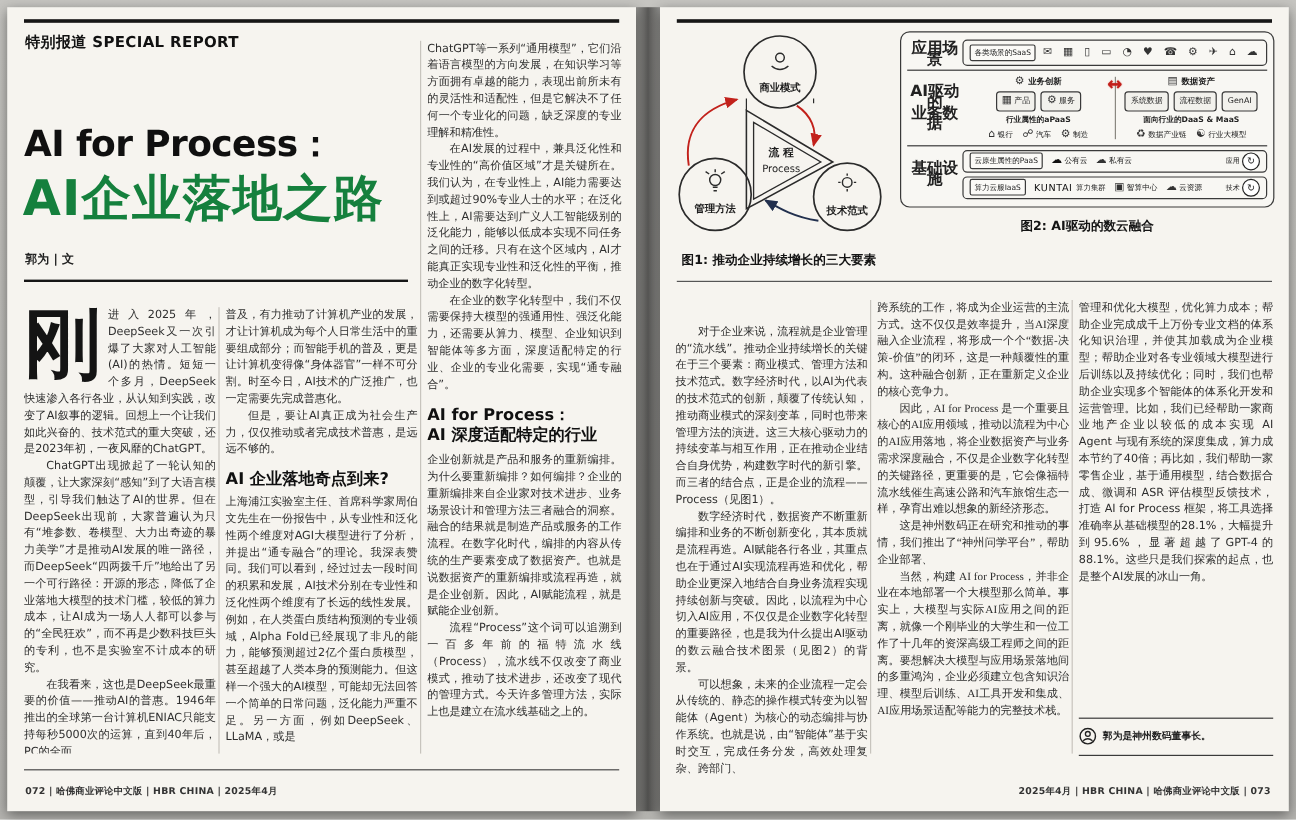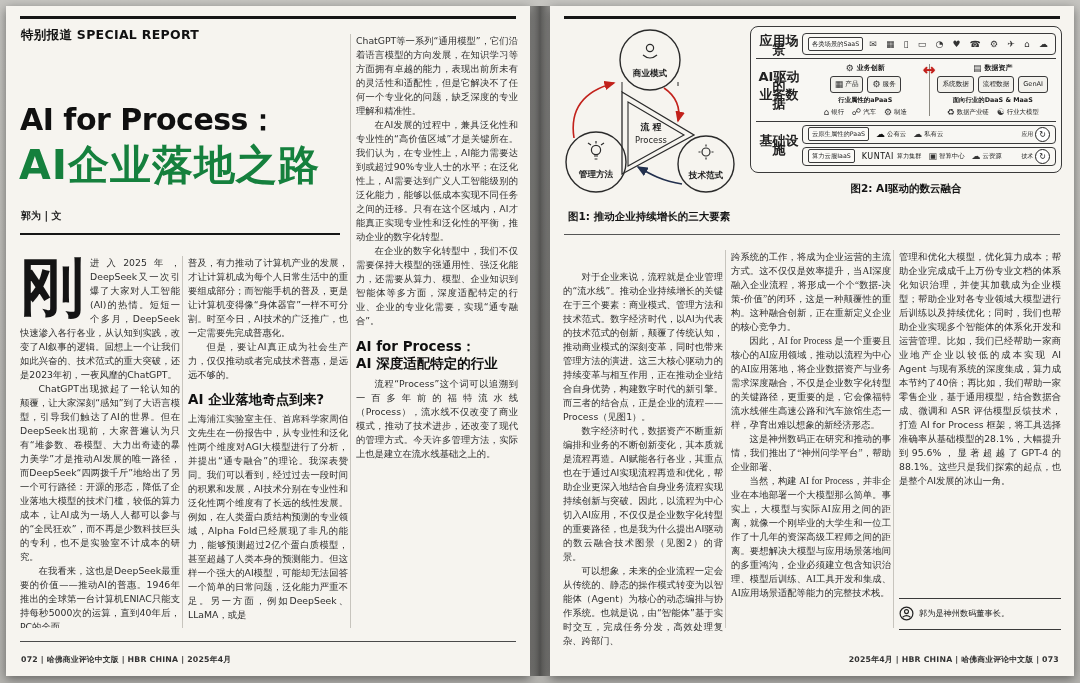--- a/index.html
+++ b/index.html
@@ -74,21 +74,21 @@
   .circ-wrap{margin-left:auto;display:flex;align-items:center;gap:2px;}
   .circ-label{font-size:5.8px;color:#222;}
   .circ{width:13px;height:13px;border:1.3px solid #222;border-radius:50%;display:flex;
     align-items:center;justify-content:center;font-size:8px;color:#222;background:#fff;}
   .fig2 .fig-caption{margin-top:9px;}
   .figs-rule{left:14px;right:14px;top:228px;height:1px;background:#555;}
   
   .bio-block{position:absolute;left:349px;width:162px;top:592px;}
   .bio-rule{height:1px;background:#3a3a3a;}
   .bio-line{display:flex;align-items:center;gap:5px;padding:7px 0 8px;}
-  .bio-text{font-size:8.2px;font-weight:400;color:#222;}
+  .bio-text{font-size:8.2px;font-weight:700;color:#222;}
 </style>
 </head>
 <body>
 
 <div>
 
   <div class="page left">
     <div class="rule top-rule"></div>
     <div class="kicker">特别报道 SPECIAL REPORT</div>
     <div class="title-en">AI for Process：</div>
@@ -114,20 +114,21 @@
     </div>
 
     <div class="vdiv" style="left:344px;top:28px;height:594px;"></div>
 
     <div class="col" style="left:350px;top:28px;width:162px;height:596px;">
       <p>ChatGPT等一系列“通用模型”，它们沿着语言模型的方向发展，在知识学习等方面拥有卓越的能力，表现出前所未有的灵活性和适配性，但是它解决不了任何一个专业化的问题，缺乏深度的专业理解和精准性。</p>
       <p class="indent">在AI发展的过程中，兼具泛化性和专业性的“高价值区域”才是关键所在。我们认为，在专业性上，AI能力需要达到或超过90%专业人士的水平；在泛化性上，AI需要达到广义人工智能级别的泛化能力，能够以低成本实现不同任务之间的迁移。只有在这个区域内，AI才能真正实现专业性和泛化性的平衡，推动企业的数字化转型。</p>
       <p class="indent">在企业的数字化转型中，我们不仅需要保持大模型的强通用性、强泛化能力，还需要从算力、模型、企业知识到智能体等多方面，深度适配特定的行业、企业的专业化需要，实现“通专融合”。</p>
       <div class="subhead tight">AI for Process：</div>
       <div class="subhead tight2">AI 深度适配特定的行业</div>
+      <p>企业创新就是产品和服务的重新编排。为什么要重新编排？如何编排？企业的重新编排来自企业家对技术进步、业务场景设计和管理方法三者融合的洞察。融合的结果就是制造产品或服务的工作流程。在数字化时代，编排的内容从传统的生产要素变成了数据资产。也就是说数据资产的重新编排或流程再造，就是企业创新。因此，AI赋能流程，就是赋能企业创新。</p>
       <p class="indent">流程“Process”这个词可以追溯到一百多年前的福特流水线（Process），流水线不仅改变了商业模式，推动了技术进步，还改变了现代的管理方式。今天许多管理方法，实际上也是建立在流水线基础之上的。</p>
     </div>
 
     <div class="rule bottom-rule"></div>
     <div class="footer fl">072 | 哈佛商业评论中文版 | HBR CHINA | 2025年4月</div>
   </div>
 
   <div class="spine"></div>
 
   <div class="page right">

